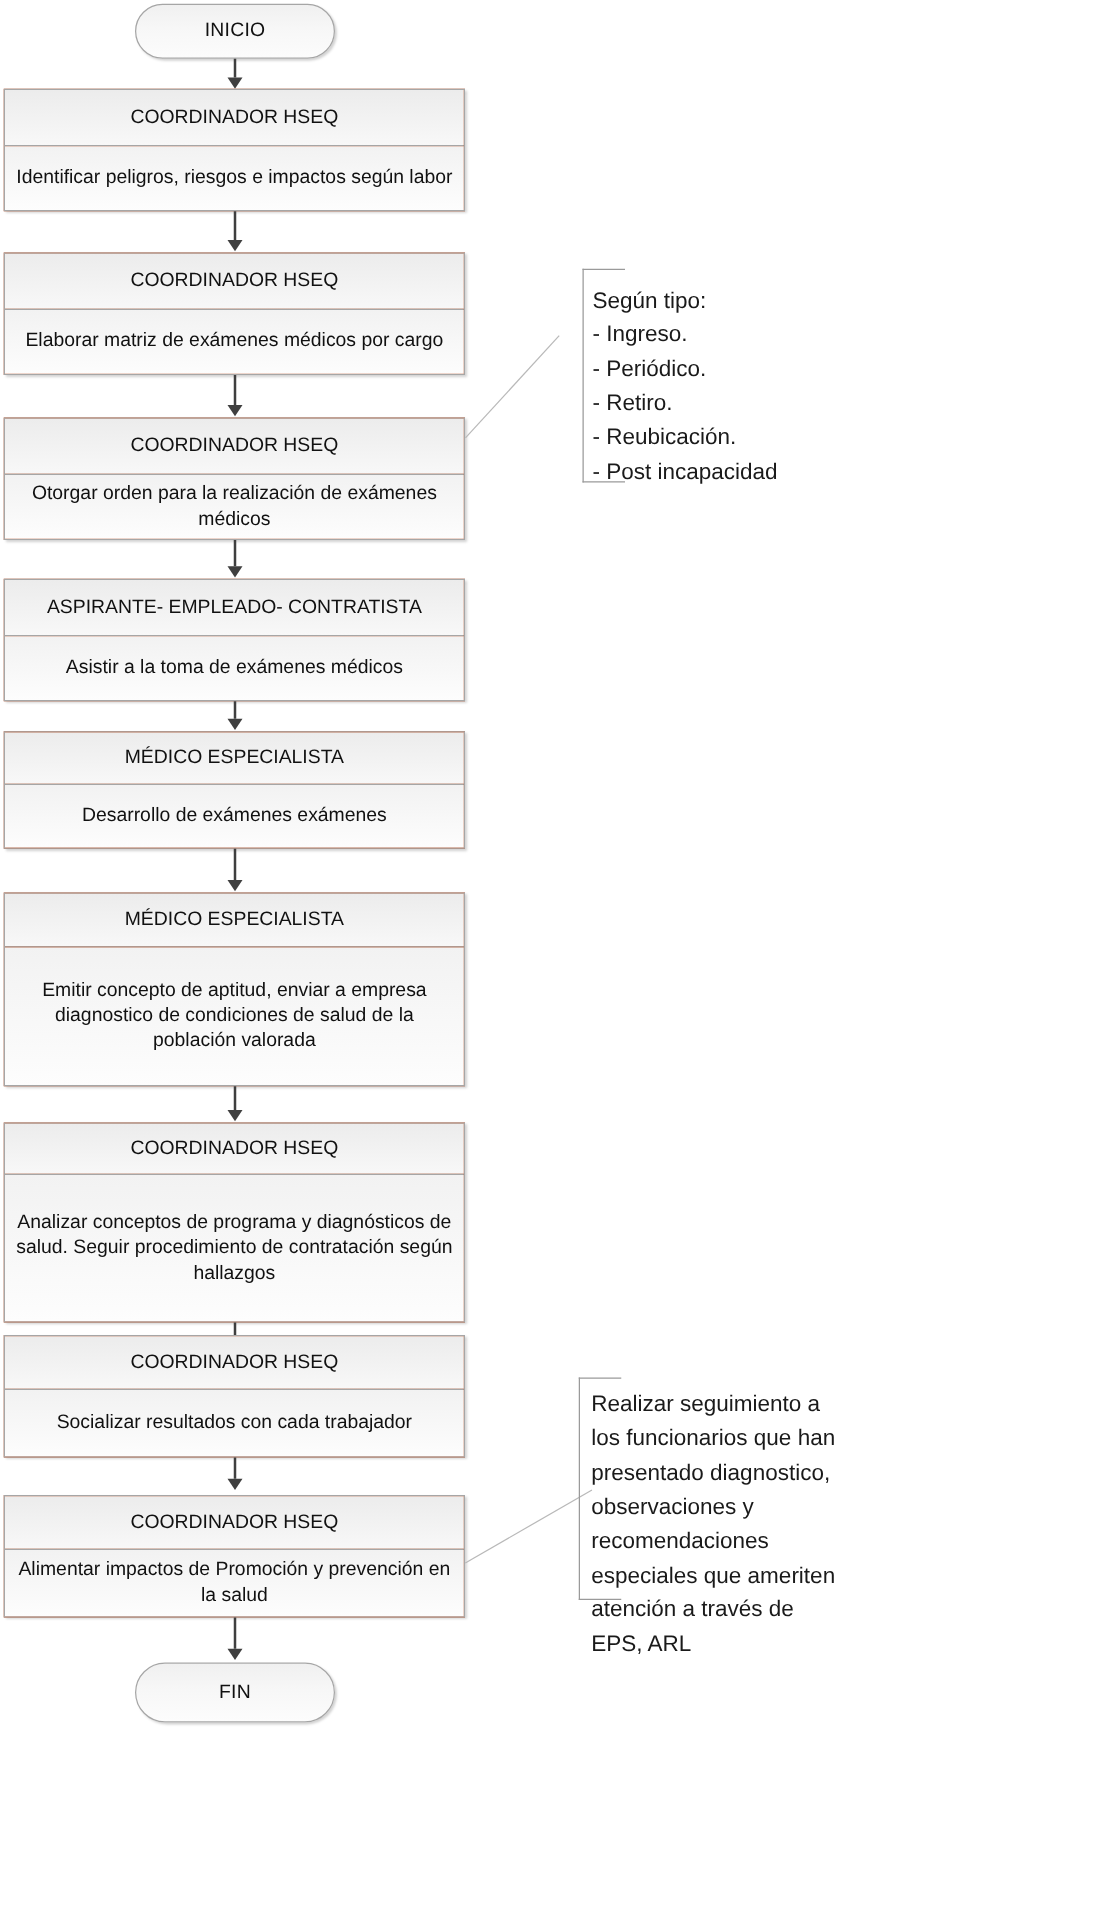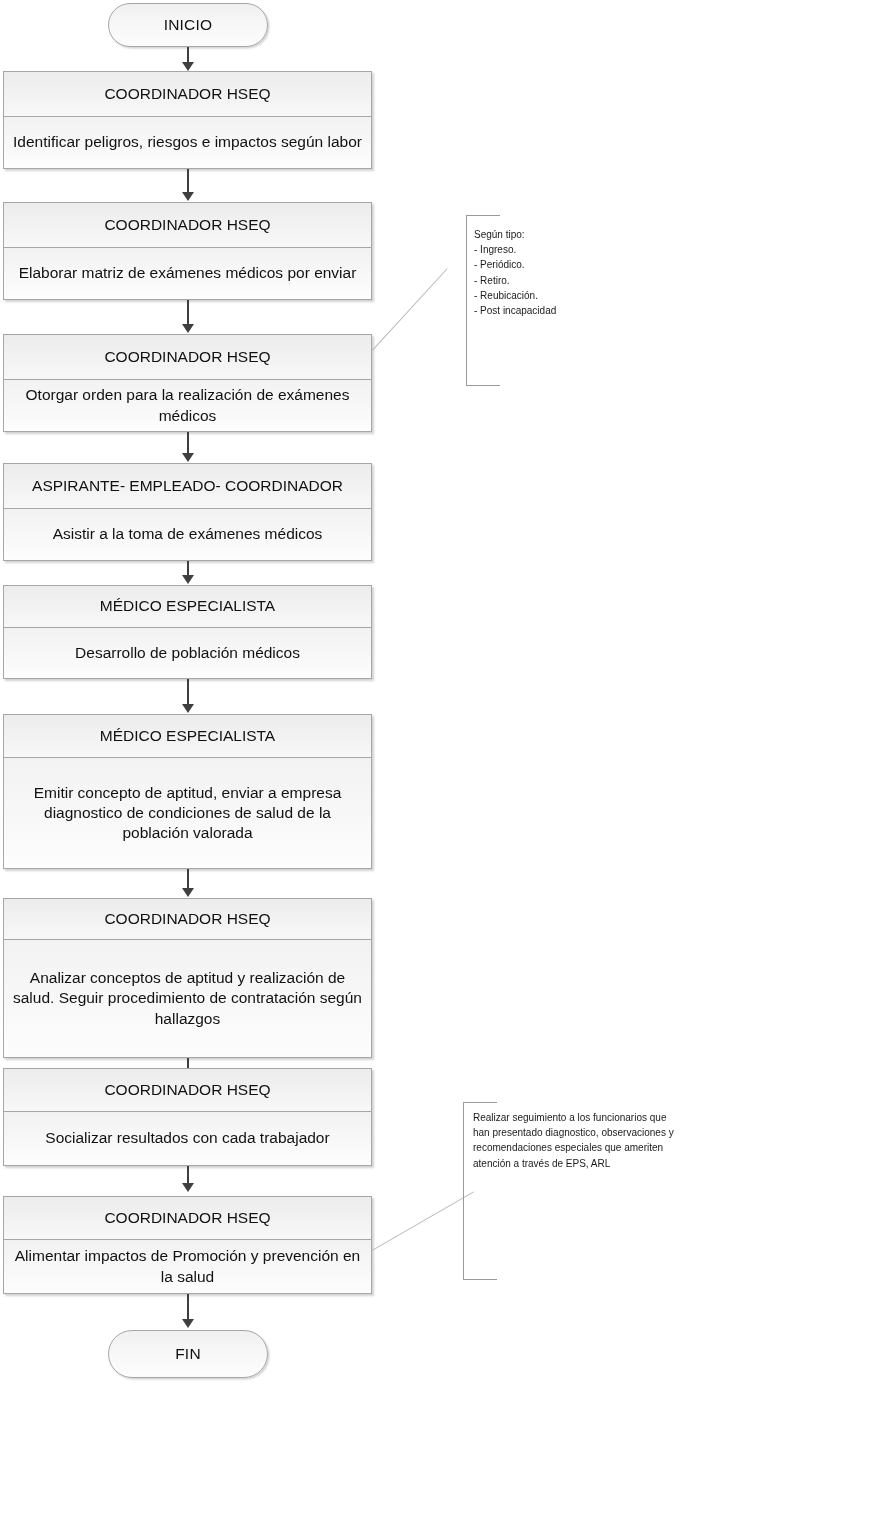--- a/index.html
+++ b/index.html
@@ -106,21 +106,21 @@
     position: absolute;
     left: 0; top: 0;
     box-sizing: border-box;
     border-left: 1.4px solid #9a9a9a;
     border-top: 1.4px solid #9a9a9a;
     border-bottom: 1.4px solid #9a9a9a;
     width: 34px;
   }
   .note .note-text {
     position: absolute;
-    font-size: 10px;
+    font-size: 18px;
     line-height: 1.52;
     color: #1a1a1a;
     white-space: pre-wrap;
   }
 
   
   .leader {
     position: absolute;
     background: #b9b9b9;
     height: 1px;
@@ -146,71 +146,71 @@
     <div class="body">Identificar peligros, riesgos e impactos  según labor</div>
   </div>
 
   <div class="arrow" style="left:181px; top:169px; height:32px;">
     <div class="shaft" style="height:23px;"></div>
       <div class="head"></div>
   </div>
 
   <div class="proc" style="left:3px; top:202px; width:369px; height:98px;">
     <div class="head" style="height:45px;">COORDINADOR HSEQ</div>
-    <div class="body">Elaborar matriz de exámenes médicos  por enviar</div>
+    <div class="body">Elaborar matriz de exámenes médicos  por cargo</div>
   </div>
 
   <div class="arrow" style="left:181px; top:300px; height:33px;">
     <div class="shaft" style="height:24px;"></div>
       <div class="head"></div>
   </div>
 
   <div class="proc" style="left:3px; top:334px; width:369px; height:98px;">
     <div class="head" style="height:45px;">COORDINADOR HSEQ</div>
     <div class="body">Otorgar orden para la realización de exámenes médicos</div>
   </div>
 
   <div class="arrow" style="left:181px; top:432px; height:30px;">
     <div class="shaft" style="height:21px;"></div>
       <div class="head"></div>
   </div>
 
   <div class="proc" style="left:3px; top:463px; width:369px; height:98px;">
-    <div class="head" style="height:45px;">ASPIRANTE- EMPLEADO- COORDINADOR</div>
+    <div class="head" style="height:45px;">ASPIRANTE- EMPLEADO- CONTRATISTA</div>
     <div class="body">Asistir a la toma de exámenes médicos</div>
   </div>
 
   <div class="arrow" style="left:181px; top:561px; height:23px;">
     <div class="shaft" style="height:14px;"></div>
       <div class="head"></div>
   </div>
 
   <div class="proc" style="left:3px; top:585px; width:369px; height:94px;">
     <div class="head" style="height:42px;">MÉDICO ESPECIALISTA</div>
-    <div class="body">Desarrollo de población médicos</div>
+    <div class="body">Desarrollo de exámenes exámenes</div>
   </div>
 
   <div class="arrow" style="left:181px; top:679px; height:34px;">
     <div class="shaft" style="height:25px;"></div>
       <div class="head"></div>
   </div>
 
   <div class="proc" style="left:3px; top:714px; width:369px; height:155px;">
     <div class="head" style="height:43px;">MÉDICO ESPECIALISTA</div>
     <div class="body">Emitir concepto de aptitud, enviar a empresa diagnostico de condiciones de salud de la población valorada</div>
   </div>
 
   <div class="arrow" style="left:181px; top:869px; height:28px;">
     <div class="shaft" style="height:19px;"></div>
       <div class="head"></div>
   </div>
 
   <div class="proc" style="left:3px; top:898px; width:369px; height:160px;">
     <div class="head" style="height:41px;">COORDINADOR HSEQ</div>
-    <div class="body">Analizar conceptos de aptitud y realización  de salud. Seguir procedimiento de contratación según hallazgos</div>
+    <div class="body">Analizar conceptos de programa y diagnósticos  de salud. Seguir procedimiento de contratación según hallazgos</div>
   </div>
 
   <div class="arrow" style="left:181px; top:1058px; height:22px;">
     <div class="shaft" style="height:13px;"></div>
       <div class="head"></div>
   </div>
 
   <div class="proc" style="left:3px; top:1068px; width:369px; height:98px;">
     <div class="head" style="height:43px;">COORDINADOR HSEQ</div>
     <div class="body">Socializar resultados  con cada trabajador</div>

